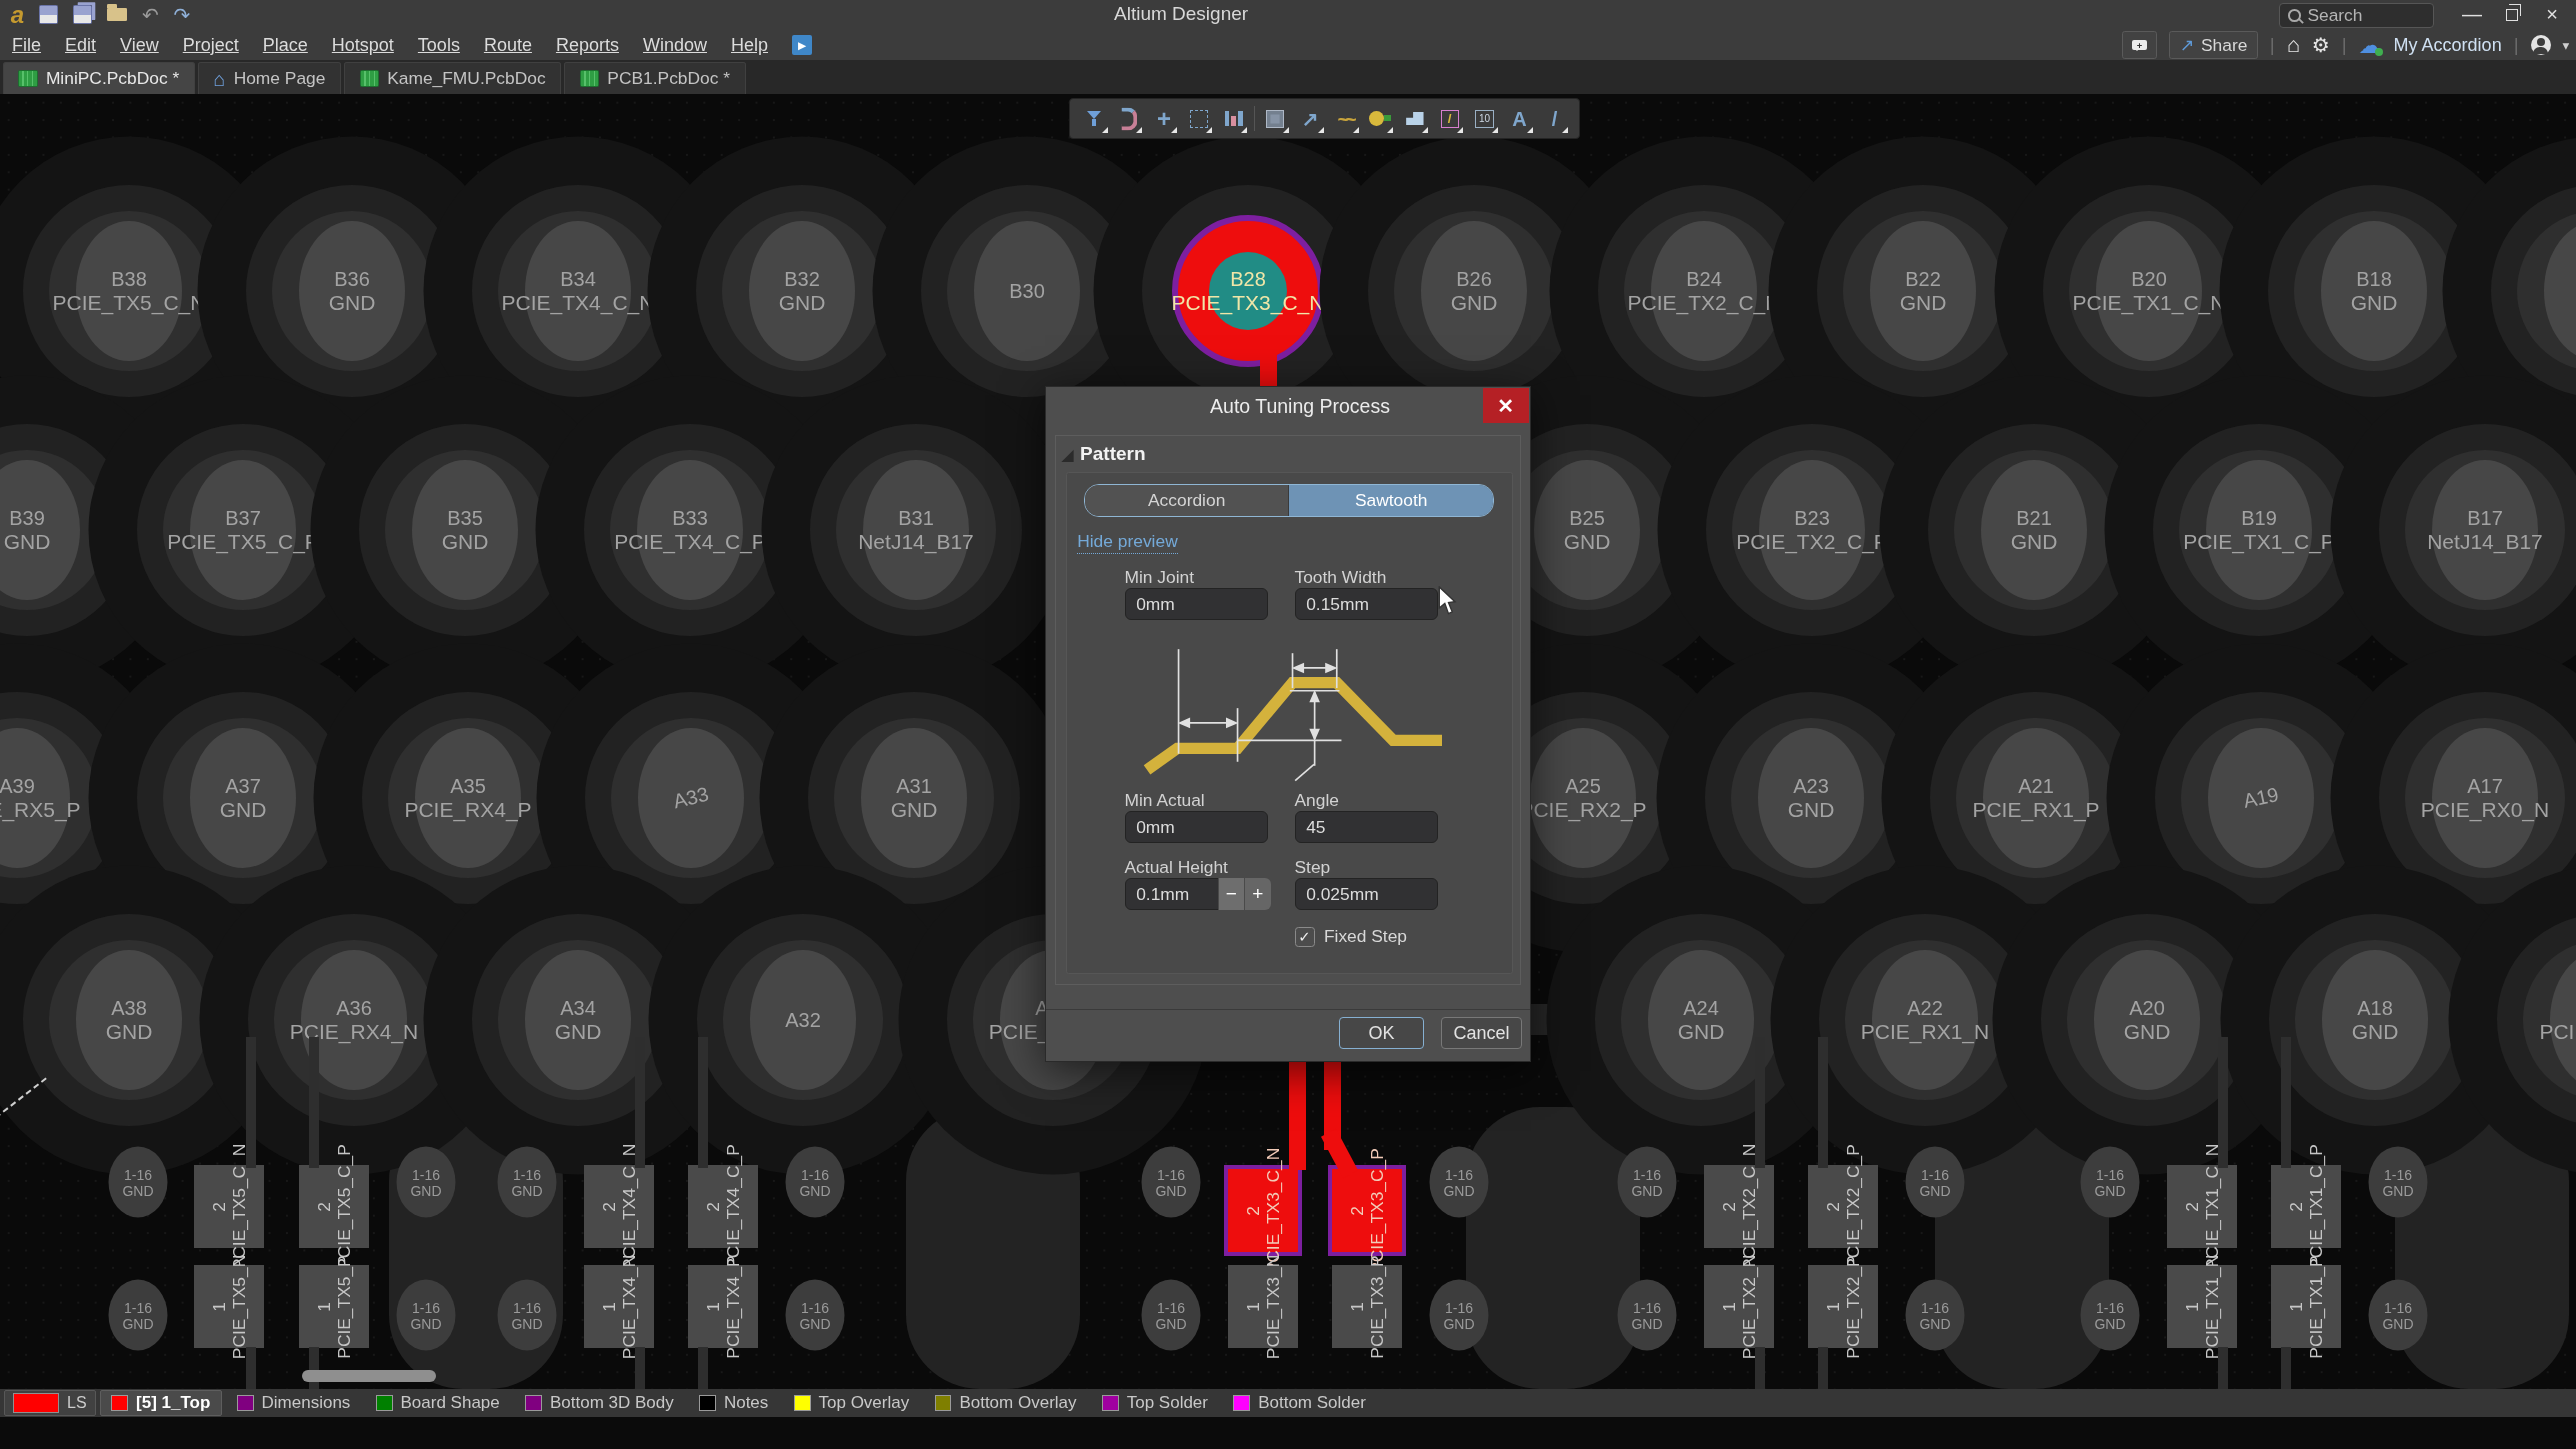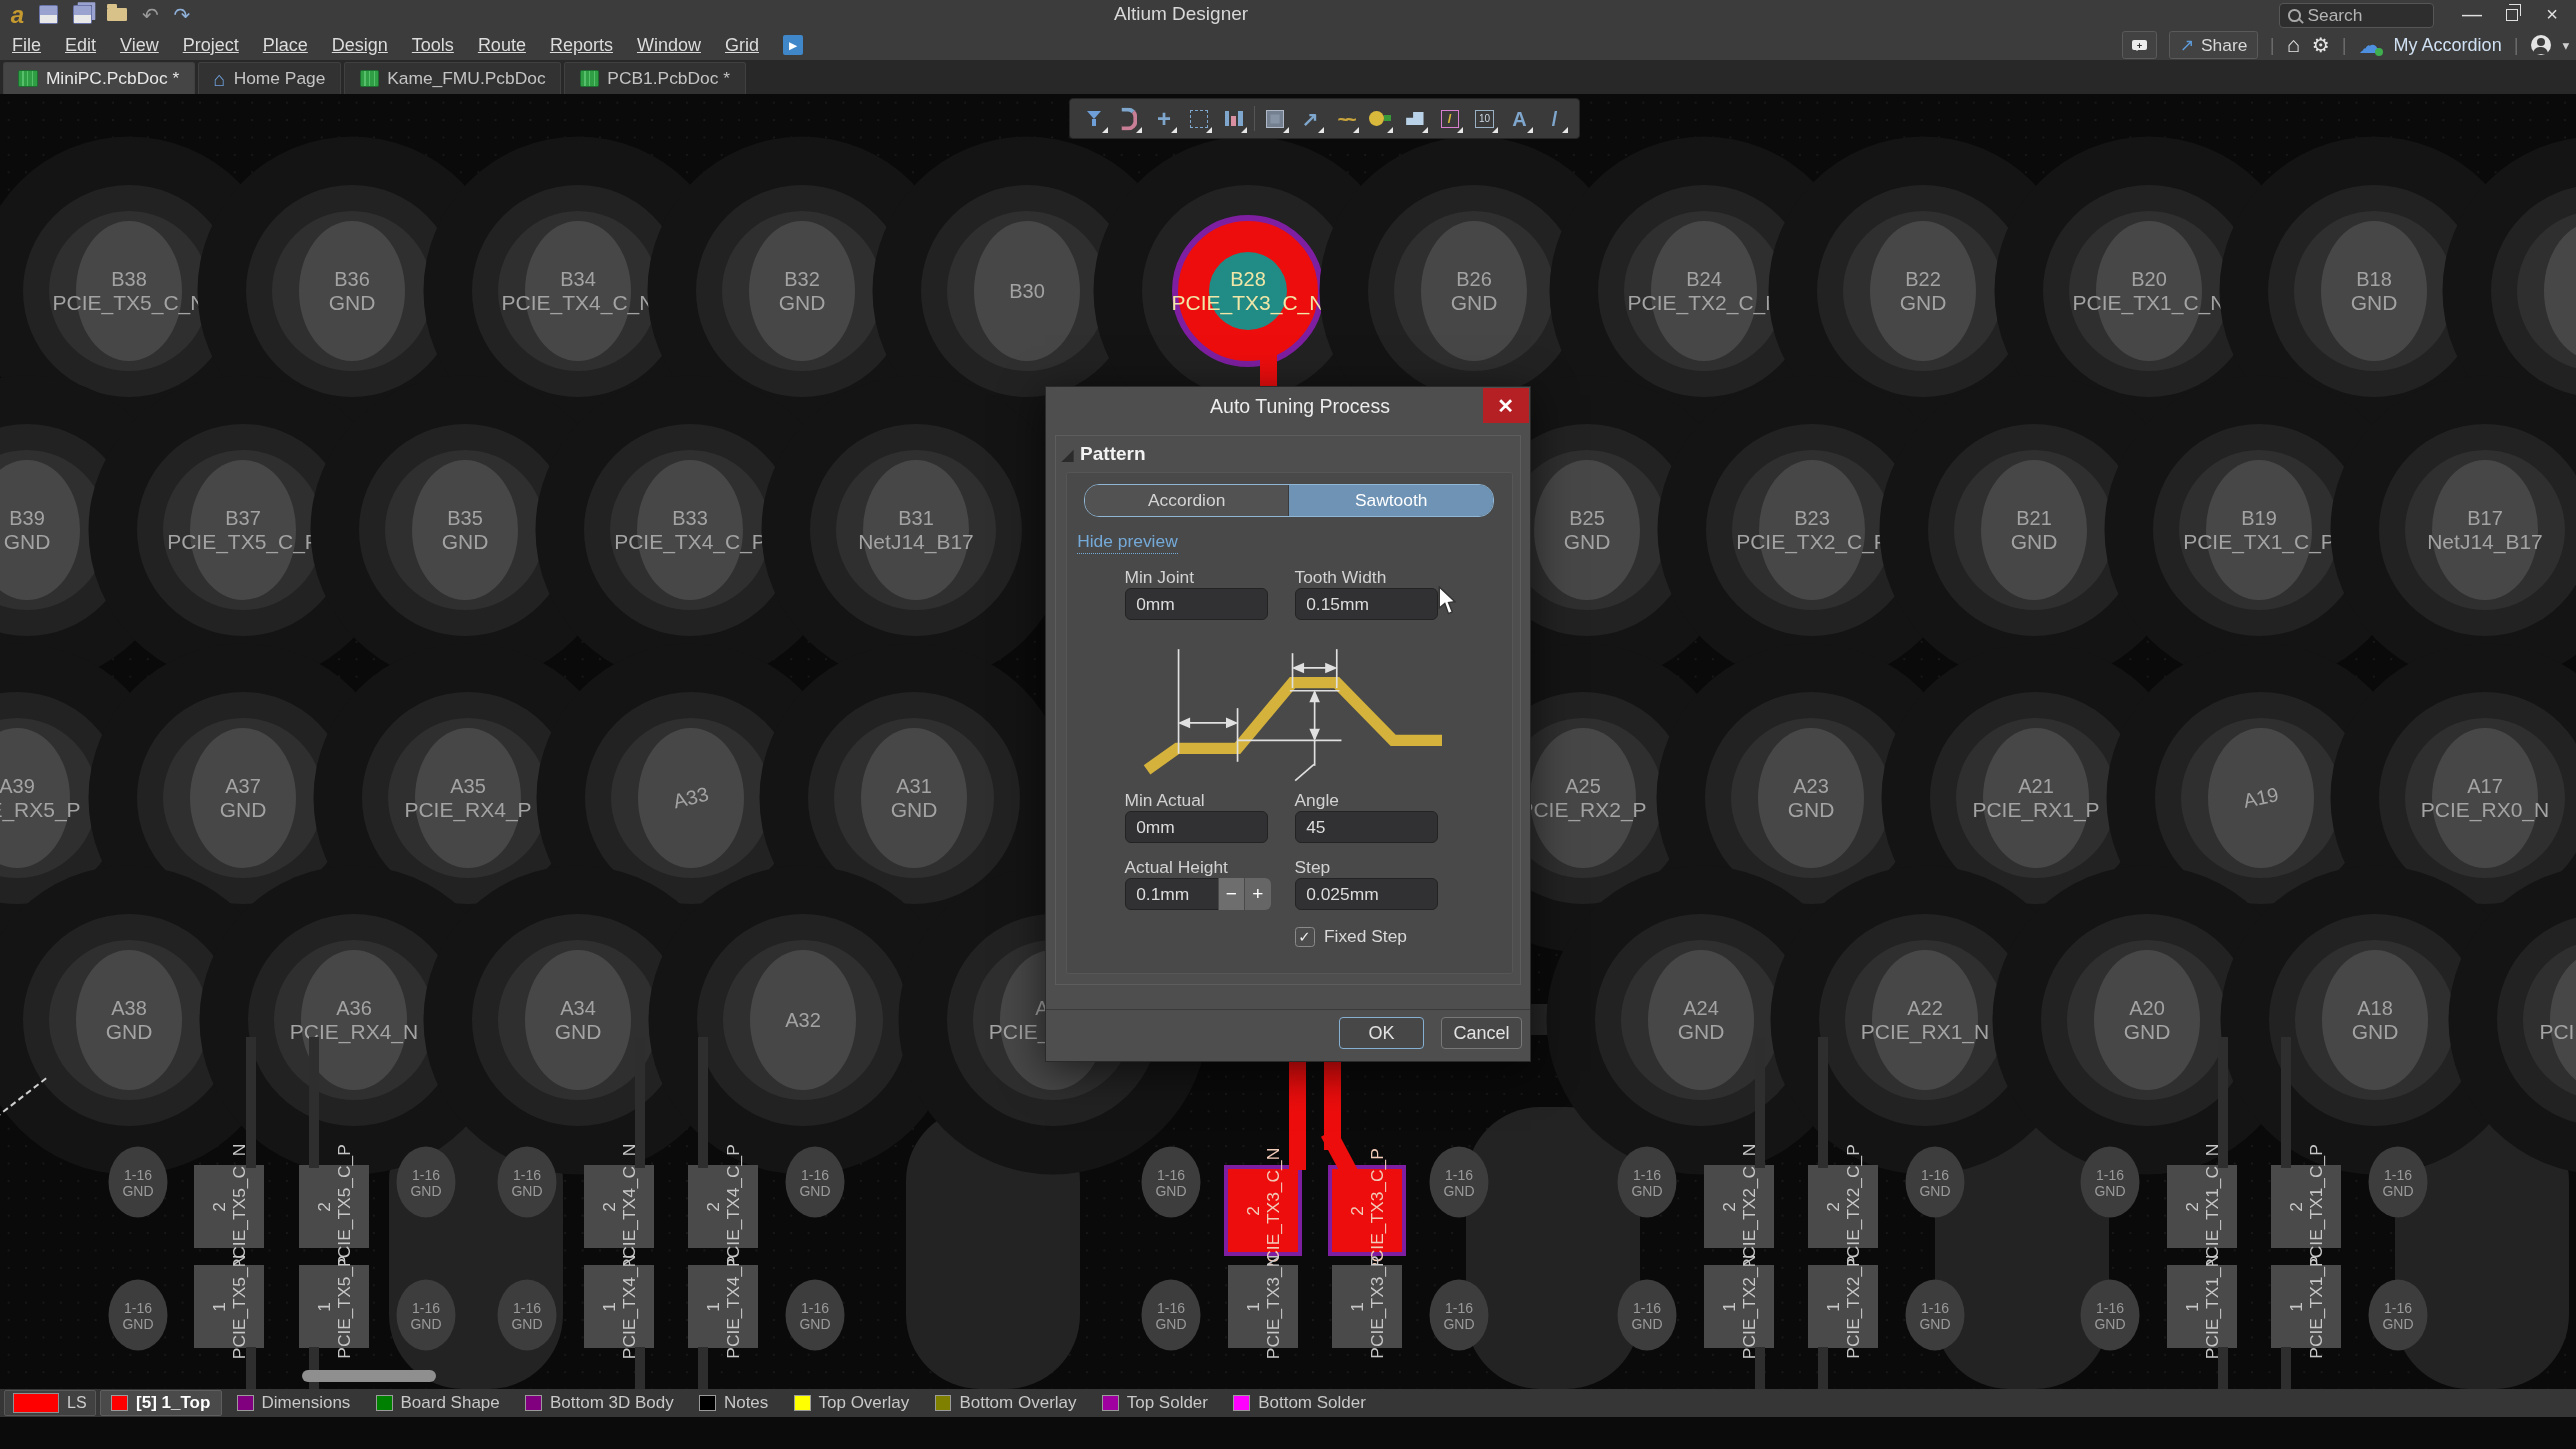--- a/index.html
+++ b/index.html
@@ -198,26 +198,26 @@
     </div>
   </div>
 
   <div id="menubar">
     <div id="menus">
         <div class="menu-item">File</div>
         <div class="menu-item">Edit</div>
         <div class="menu-item">View</div>
         <div class="menu-item">Project</div>
         <div class="menu-item">Place</div>
-        <div class="menu-item">Design</div>
+        <div class="menu-item">Hotspot</div>
         <div class="menu-item">Tools</div>
         <div class="menu-item">Route</div>
         <div class="menu-item">Reports</div>
         <div class="menu-item">Window</div>
-        <div class="menu-item">Grid</div>
+        <div class="menu-item">Help</div>
         <div class="menu-extra">▶</div>
       </div>
     <div id="menubar-right">
       <span class="mini-btn">
           <span class="bubble">+</span>
         </span>
       <span class="mini-btn">
         <span class="share-arrow">↗</span>
         <span class="lbl">Share</span>
       </span>

